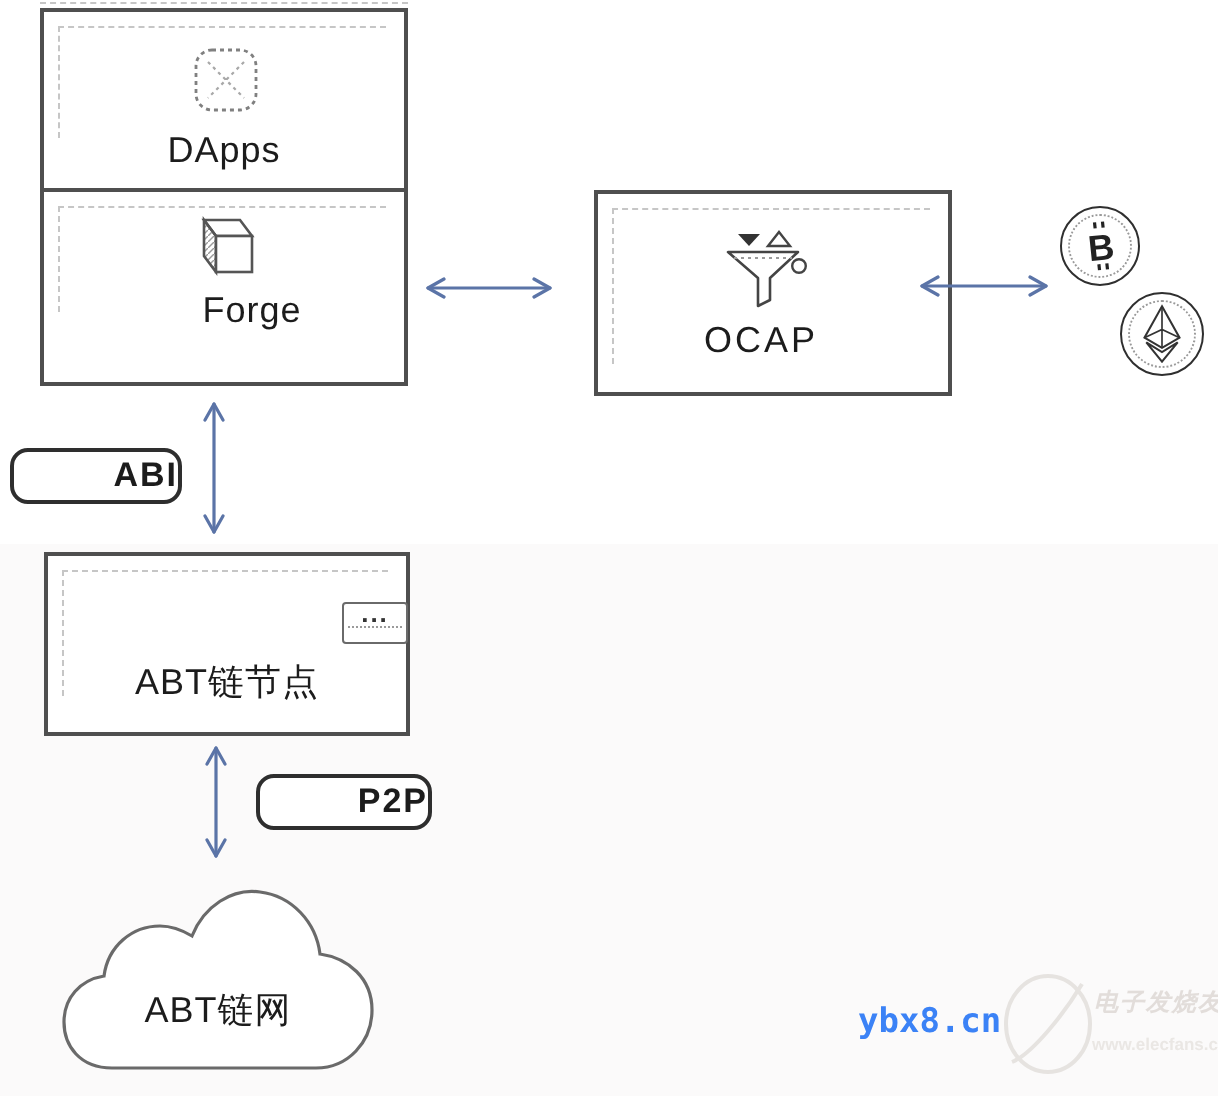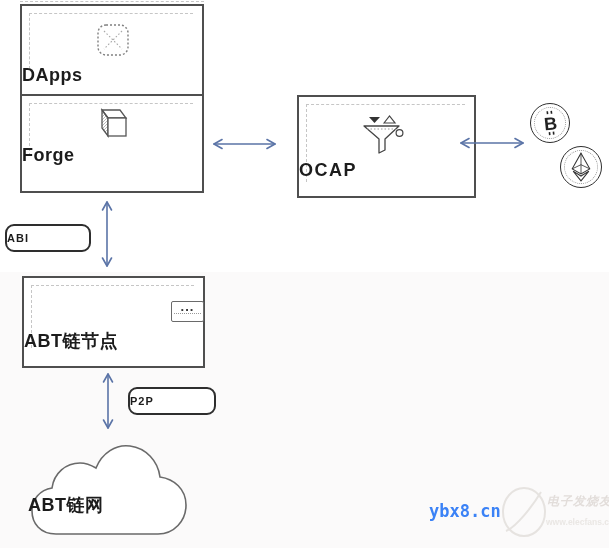--- a/index.html
+++ b/index.html
@@ -12,25 +12,25 @@
   .abs{position:absolute;}
   
   .box{
     position:absolute;background:#fff;border:2px solid #4f4f4f;box-sizing:border-box;
     display:flex;flex-direction:column;align-items:center;
   }
   .inner-dotted{
     position:absolute;left:7px;top:7px;right:9px;height:62%;
     border-top:1px dashed #c6c6c6;border-left:1px dashed #c6c6c6;pointer-events:none;
   }
-  .box-label{font-weight:bold;font-size:18px;letter-spacing:.5px;line-height:22px;}
+  .box-label{font-weight:normal;font-size:18px;letter-spacing:.5px;text-align:center;line-height:22px;}
   .badge{
     position:absolute;background:#fff;border:2px solid #2e2e2e;border-radius:9px;
-    display:flex;align-items:center;justify-content:flex-start;
-    font-weight:bold;font-size:11px;letter-spacing:1px;box-sizing:border-box;
+    display:flex;align-items:center;justify-content:flex-end;
+    font-weight:bold;font-size:17px;letter-spacing:1px;box-sizing:border-box;
   }
   .top-dashes{position:absolute;left:20px;top:1px;width:184px;border-top:1px dashed #c6c6c6;}
   
   .node-icon{
     position:relative;width:33px;height:21px;border:1.5px solid #6a6a6a;border-radius:2px;
     background:#fff;box-sizing:border-box;
   }
   .node-icon .dots{
     position:absolute;left:0;right:0;top:-3px;text-align:center;
     font-weight:bold;font-size:13px;letter-spacing:1px;color:#333;

